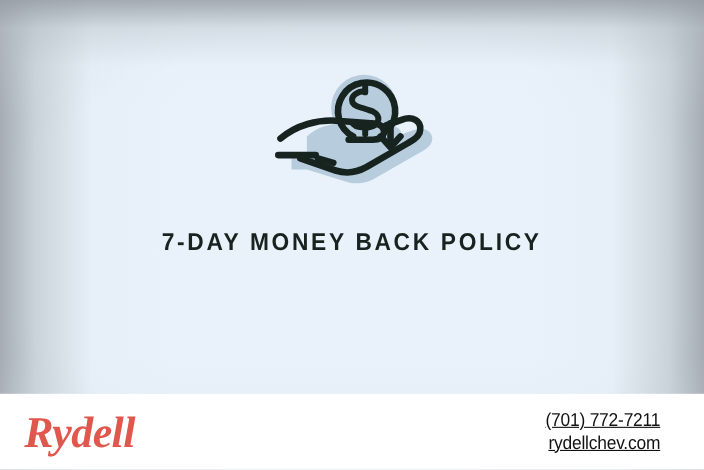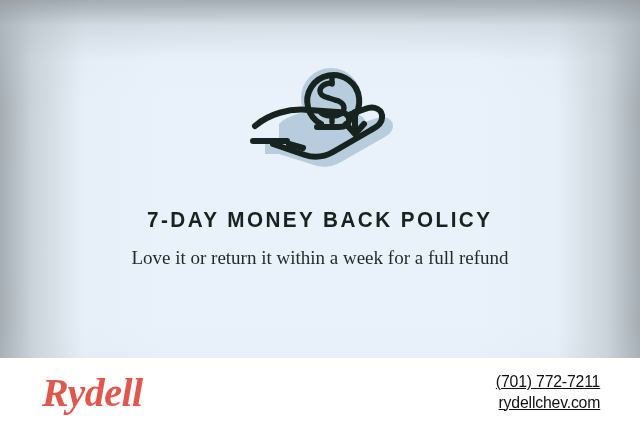--- a/index.html
+++ b/index.html
@@ -118,21 +118,21 @@
     position: absolute;
     left: 0;
     bottom: 0;
     width: 640px;
     height: 69px;
     background: #ffffff;
     display: flex;
     align-items: center;
     justify-content: space-between;
     box-sizing: border-box;
-    padding: 0 40px 0 42px;
+    padding: 0 40px 0 22px;
   }
 
   .logo {
     font-family: "Liberation Serif", serif;
     font-style: italic;
     font-weight: bold;
     font-size: 40px;
     color: #e0574e;
     letter-spacing: -0.5px;
     line-height: 1;
@@ -234,21 +234,20 @@
 
           <path d="M28 77 L 62 77"></path>
 
           <path d="M64 80 L 78 84"></path>
         </g>
       </svg>
     </div>
 
     <div class="headline">7-DAY MONEY BACK POLICY</div>
 
-    <div class="subhead">Love it or return it within a week for a full refund</div>
 
   </div>
 
   <div class="footer">
     <div class="logo">Rydell</div>
     <div class="contact">
       <span class="phone">(701) 772-7211</span>
       <span class="web">rydellchev.com</span>
     </div>
   </div>

